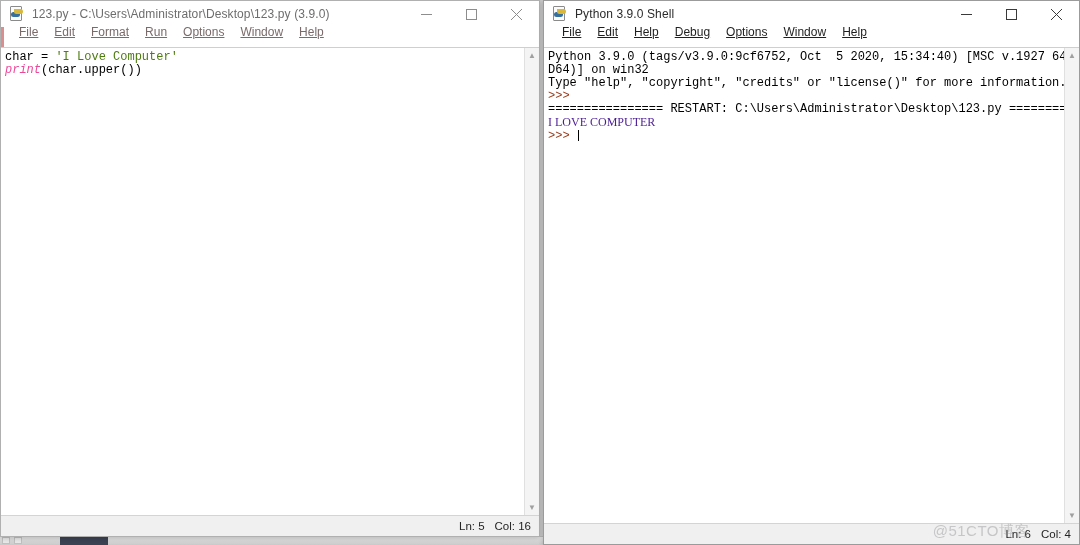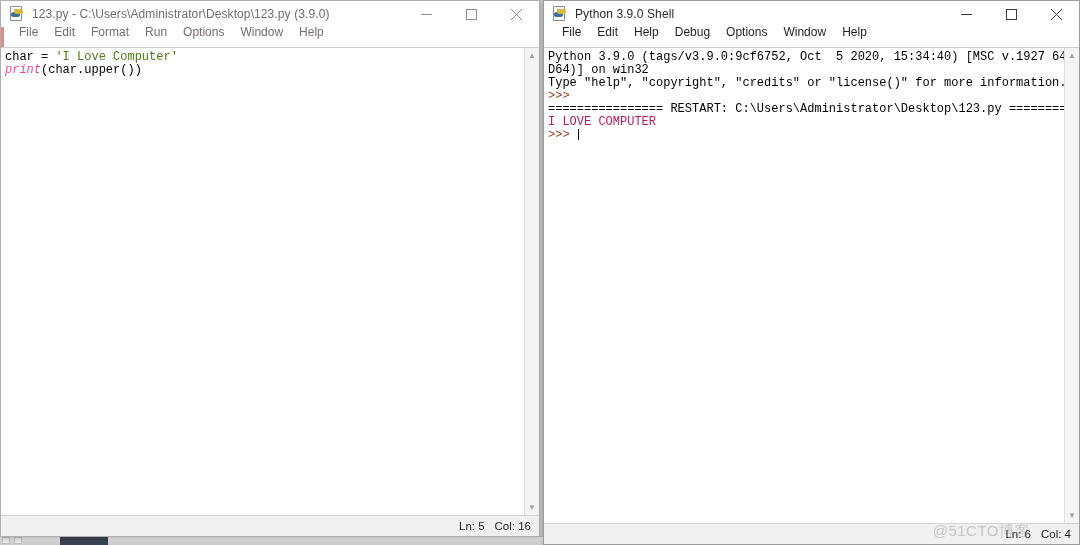--- a/index.html
+++ b/index.html
@@ -127,20 +127,21 @@
     align-items: center;
     padding-left: 10px;
     flex: none;
   }
   .menu-item {
     font-size: 12px;
     color: #1f1f1f;
     padding: 1px 8px 12px 8px;
     white-space: nowrap;
     cursor: default;
+    text-decoration: underline;
   }
   .window.inactive .menu-item { color: #7a6a6a; }
 
   
   .text-area-wrap {
     flex: 1;
     display: flex;
     position: relative;
     overflow: hidden;
     background: #ffffff;
@@ -151,21 +152,21 @@
     font-family: "Liberation Mono", "DejaVu Sans Mono", monospace;
     font-size: 12px;
     line-height: 13px;
     color: #000000;
     padding: 3px 0 0 4px;
     white-space: pre;
     overflow: hidden;
   }
   .tok-str  { color: #4d7c0f; }
   .tok-kw   { color: #ec4899; font-style: italic; }
-  .tok-out  { color: #be185d; }
+  .tok-out  { color: #4c1d95; font-family: Liberation Serif, serif; }
   .tok-prompt { color: #9e3b18; }
   .tok-plain { color: #000000; }
 
   .caret {
     display: inline-block;
     width: 1px; height: 11px;
     background: #000;
     vertical-align: -2px;
     margin-left: 1px;
   }

